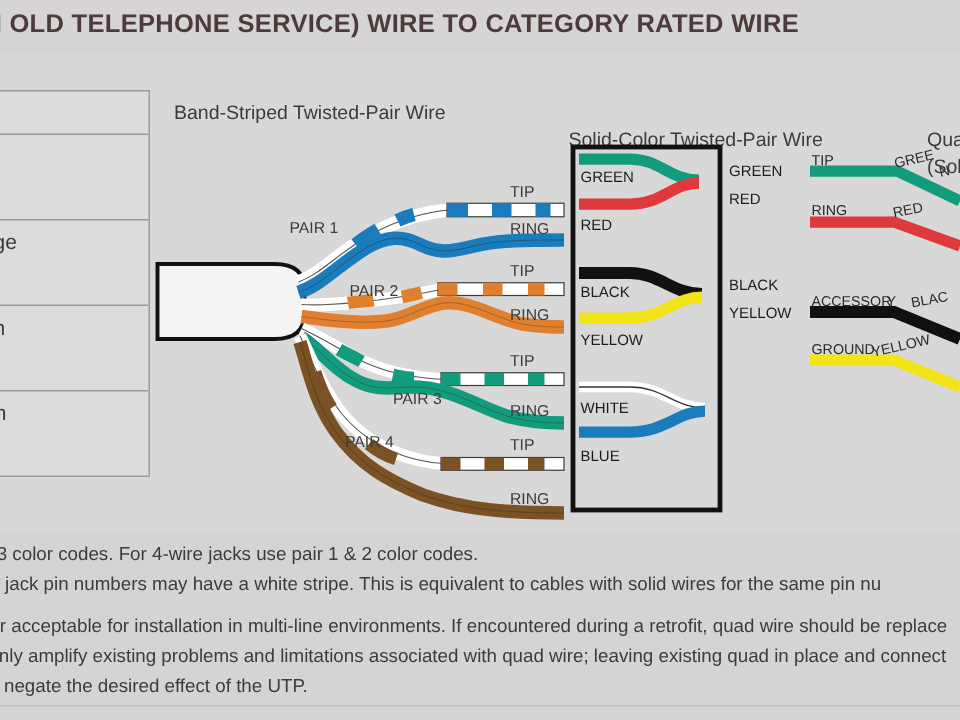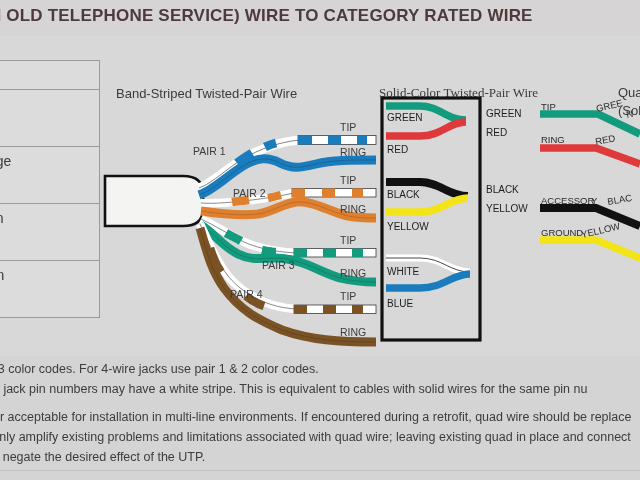--- a/index.html
+++ b/index.html
@@ -42,22 +42,22 @@
     color:#3b3b3b;
   }
   .lrow.head{height:29px;font-size:14px;font-weight:bold;line-height:19px;}
   .lrow.pair{height:57px;font-size:14px;line-height:19px;}
   .lrow .l2{display:block;}
 
   
   .colhead{
     position:absolute;font-size:13px;color:#3b3b3b;white-space:nowrap;
   }
-  #ch-band{left:116px;top:50px;}
-  #ch-solid{left:379px;top:49px;font-family:Liberation Serif, serif;}
+  #ch-band{left:116px;top:31px;}
+  #ch-solid{left:379px;top:49px;}
   #ch-quad{left:618px;top:49px;}
   #ch-quad2{left:618px;top:67px;}
 
   
   svg.diagram{position:absolute;left:0;top:36px;width:640px;height:320px;}
   .lbl-tr{font-family:"Liberation Sans",sans-serif;font-size:10.5px;fill:#3b3b3b;}
   .lbl-pair{font-family:"Liberation Sans",sans-serif;font-size:10.5px;fill:#3b3b3b;}
   .lbl-solid{font-family:"Liberation Sans",sans-serif;font-size:10px;fill:#1d1d1d;}
   .lbl-quad{font-family:"Liberation Sans",sans-serif;font-size:9.5px;fill:#2a2a2a;}
 

